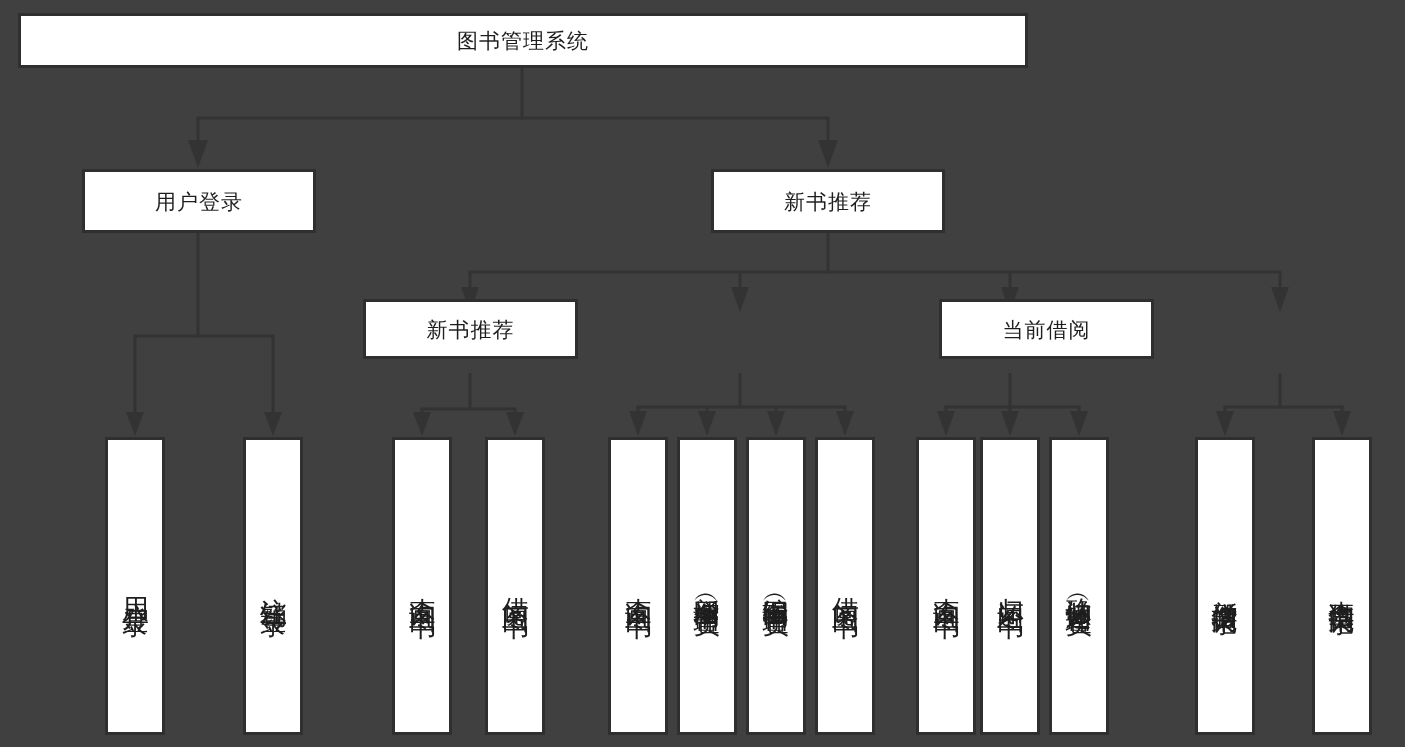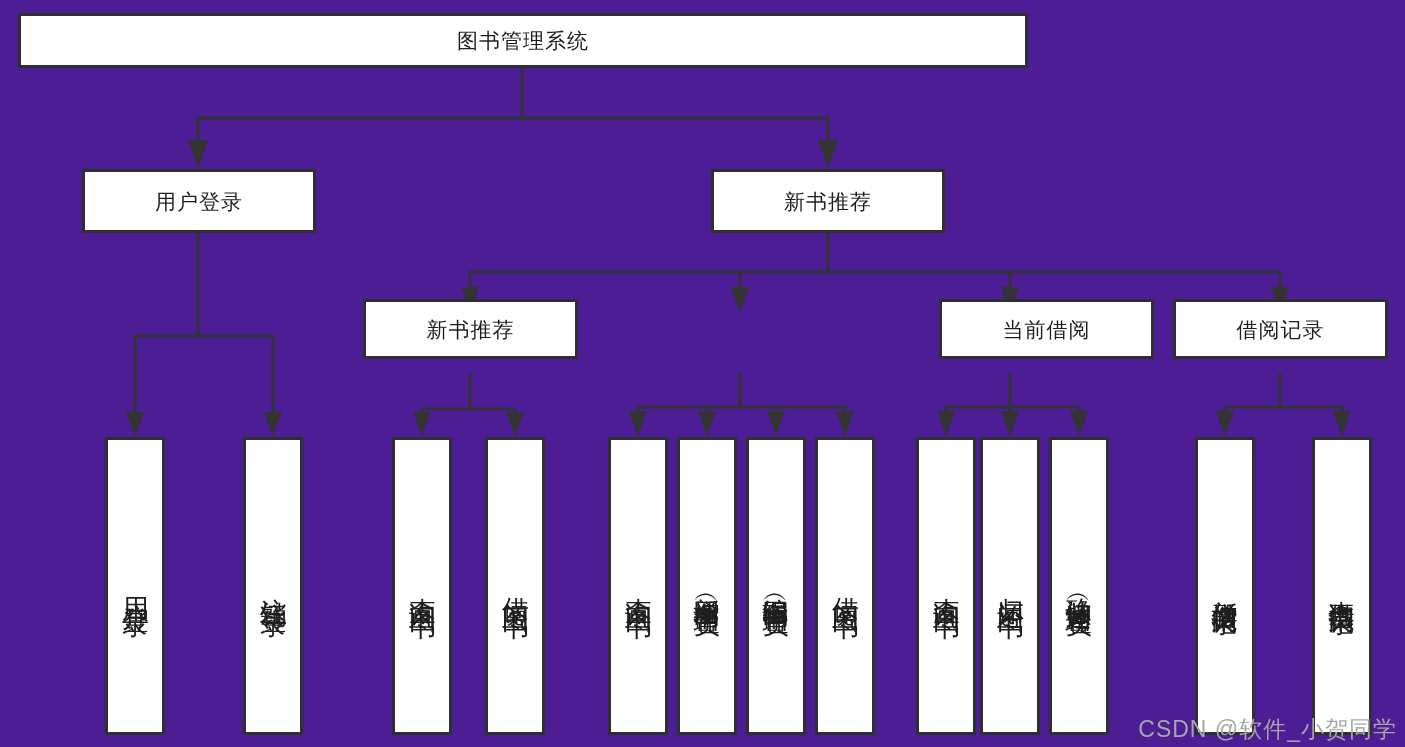--- a/index.html
+++ b/index.html
@@ -1,20 +1,20 @@
 <!DOCTYPE html>
 <html><head>
 <meta charset="utf-8">
 <style>
   html, body { margin: 0; padding: 0; background: #ffffff; }
   .canvas {
     position: relative;
     width: 1405px;
     height: 747px;
-    background: #4c1d95;
+    background: #404040;
     font-family: "Liberation Sans", "DejaVu Sans", sans-serif;
     color: var(--text-color, #1e1e1e);
     overflow: hidden;
   }
   svg.connectors {
     position: absolute;
     left: 0; top: 0;
     width: 1405px; height: 747px;
   }
   svg.connectors line { stroke: var(--line-color, #333333); stroke-width: 3; }
@@ -165,21 +165,20 @@
     </g>
   </svg>
 
   <div class="box pos-root">图书管理系统</div>
 
   <div class="box lvl2 pos-user-login">用户登录</div>
   <div class="box lvl2 pos-book-mgmt">新书推荐</div>
 
   <div class="box lvl3 pos-new-rec">新书推荐</div>
   <div class="box lvl3 pos-current-borrow">当前借阅</div>
-  <div class="box lvl3 pos-borrow-record">借阅记录</div>
 
   <div class="box leaf pos-leaf-a">
     <span>用户登录</span>
   </div>
   <div class="box leaf pos-leaf-b">
     <span>注销登录</span>
   </div>
 
   <div class="box leaf pos-leaf-c">
     <span>查询图书</span>
@@ -211,15 +210,14 @@
     <span>确认归还（管理员）</span>
   </div>
 
   <div class="box leaf long pos-leaf-l">
     <span>新增借阅记录</span>
   </div>
   <div class="box leaf long pos-leaf-m">
     <span>查询借阅记录</span>
   </div>
 
-  <div class="watermark">CSDN @软件_小贺同学</div>
 
 </div>
 
 </body></html>

